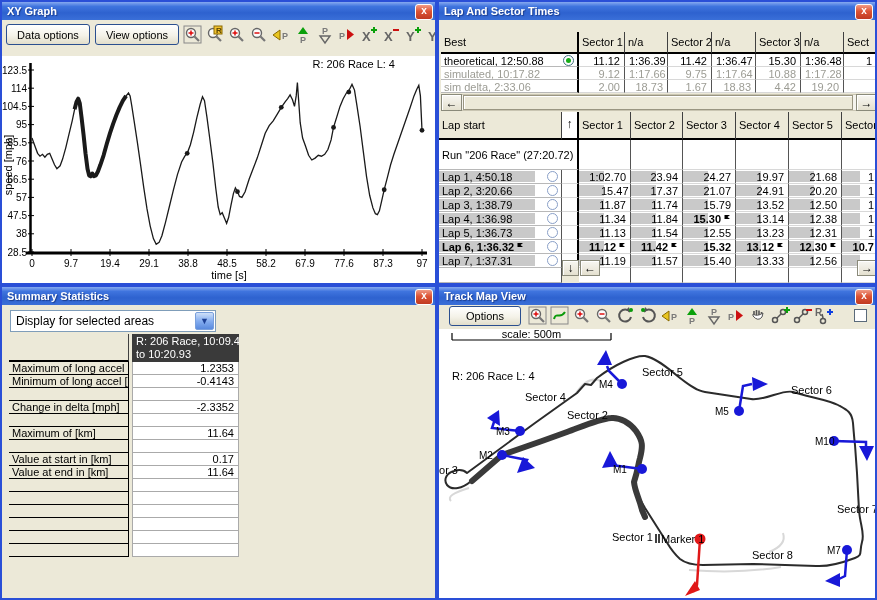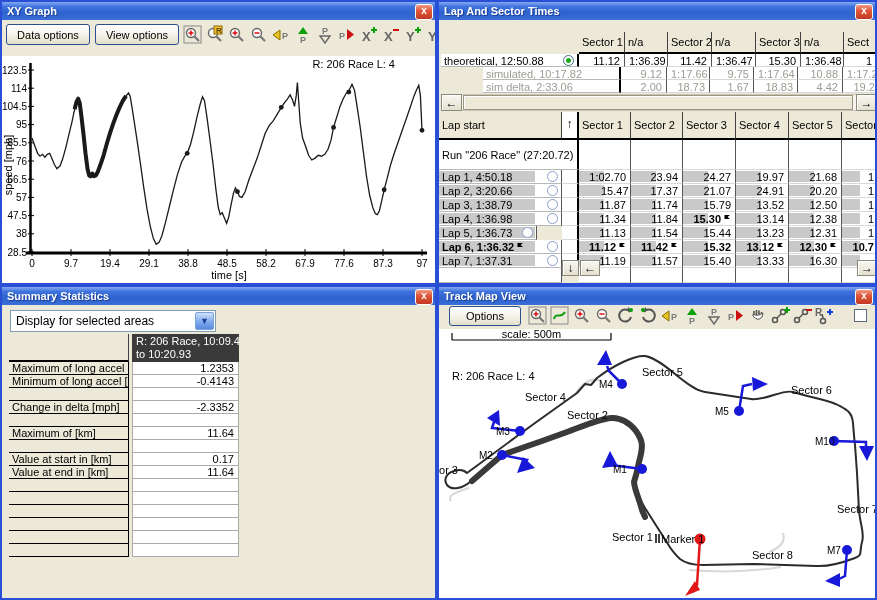--- a/index.html
+++ b/index.html
@@ -16,21 +16,21 @@
   .pbody{position:absolute;top:18px;left:0;right:0;bottom:0;overflow:hidden;}
   .white-bg{background:#fff;}
   .xpbtn{position:absolute;background:linear-gradient(180deg,#ffffff 0%,#f4f2e8 55%,#e2decb 100%);
          border:1px solid #2b4f8f;border-radius:3px;text-align:center;font-size:11px;
          display:flex;align-items:center;justify-content:center;cursor:pointer;box-sizing:border-box;}
   .tb-icon{display:inline-block;width:20px;height:20px;margin:1px;cursor:pointer;}
   .cell{position:absolute;box-sizing:border-box;font-size:11px;white-space:nowrap;overflow:hidden;line-height:12px;}
   .th{background:#ece9d8;border-right:1px solid #404040;border-bottom:2px solid #000;padding:2px 3px;}
   .td{background:#fff;border-right:1px solid #555;border-bottom:1px solid #d8d8d8;padding:1px 4px;text-align:right;}
   .tlabel{text-align:left;border-bottom:1px solid #b8b8b8;padding:1px 3px;}
-  .dim{color:#9c9c94;margin-left:42px;}
+  .dim{color:#9c9c94;}
   .bold{font-weight:bold;}
   .heavy-r{border-right:2px solid #000 !important;}
   .graybar{position:absolute;left:0;top:1px;bottom:1px;background:#c9c9c9;}
   .radio{position:absolute;border-radius:50%;background:#fff;box-sizing:border-box;}
   .scrollbtn{position:absolute;background:linear-gradient(180deg,#f8f7f2,#e4e0cf);border:1px solid #8a8a7a;
              box-shadow:inset 1px 1px 0 #fff;text-align:center;font-weight:bold;cursor:pointer;
              display:flex;align-items:center;justify-content:center;font-size:12px;box-sizing:border-box;}
   .sb-track{position:absolute;background:#f5f4ee;border:1px solid #c9c5b2;box-sizing:border-box;}
   .sb-thumb{position:absolute;background:#ece9d8;border:1px solid #9a9682;box-shadow:inset 1px 1px 0 #fff;box-sizing:border-box;}
   .combobox{position:absolute;background:#fff;border:1px solid #7f9db9;display:flex;align-items:center;
@@ -162,20 +162,21 @@
       </svg>
   </div>
 </div>
 
 <div class="panel" id="p-lap" style="left:437px;top:0;width:440px;height:285px;">
   <div class="titlebar">
     <span class="title">Lap And Sector Times</span>
     <div class="closebtn">x</div>
   </div>
   <div class="pbody" id="lap-body">
+      <div class="cell th heavy-r" style="left: 2px; top: 12px; width: 138px; height: 22px; display: flex; align-items: center;">Best</div>
       <div class="cell th" style="left: 140px; top: 12px; width: 46px; height: 22px; display: flex; align-items: center;">Sector 1</div>
       <div class="cell th" style="left: 186px; top: 12px; width: 43px; height: 22px; display: flex; align-items: center;">n/a</div>
       <div class="cell th" style="left: 229px; top: 12px; width: 44px; height: 22px; display: flex; align-items: center;">Sector 2</div>
       <div class="cell th" style="left: 273px; top: 12px; width: 44px; height: 22px; display: flex; align-items: center;">n/a</div>
       <div class="cell th" style="left: 317px; top: 12px; width: 45px; height: 22px; display: flex; align-items: center;">Sector 3</div>
       <div class="cell th" style="left: 362px; top: 12px; width: 43px; height: 22px; display: flex; align-items: center;">n/a</div>
       <div class="cell th" style="left: 405px; top: 12px; width: 33px; height: 22px; display: flex; align-items: center;">Sect</div>
       <div class="cell td tlabel heavy-r" style="left: 2px; top: 34px; width: 138px; height: 13px;">theoretical, 12:50.88<div class="radio" style="right: 3px; top: 1px; width: 11px; height: 11px; border: 1.5px solid rgb(65, 112, 127);">
           <div style="position: absolute; left: 1.5px; top: 1.5px; width: 5px; height: 5px; border-radius: 50%; background: rgb(23, 173, 23);"></div>
         </div></div>
@@ -250,25 +251,25 @@
       <div class="cell td tlabel" style="left: 0px; top: 192px; width: 123px; height: 14px;"><div class="graybar" style="width: 96px;"></div><span style="position: relative;">Lap 4, 1:36.98</span><div class="radio" style="right: 3px; top: 1px; width: 11px; height: 11px; border: 1.5px solid rgb(138, 160, 200);"></div></div>
       <div class="cell td heavy-r" style="left: 123px; top: 192px; width: 17px; height: 14px;"></div>
       <div class="cell td" style="left: 140px; top: 192px; width: 52px; height: 14px;"><div class="graybar" style="width: 25px;"></div><span style="position: relative;">11.34</span></div>
       <div class="cell td" style="left: 192px; top: 192px; width: 52px; height: 14px;"><div class="graybar" style="width: 25px;"></div><span style="position: relative;">11.84</span></div>
       <div class="cell td bold" style="left: 244px; top: 192px; width: 53px; height: 14px;"><div class="graybar" style="width: 25px;"></div><span style="position: relative;">15.30<svg width="8" height="10" style="margin-left:2px;vertical-align:-1px">
             <path d="M1.5,10 V1 H7 L4.5,3 7,5 H1.5" fill="#000"></path>
           </svg></span></div>
       <div class="cell td" style="left: 297px; top: 192px; width: 53px; height: 14px;"><div class="graybar" style="width: 25px;"></div><span style="position: relative;">13.14</span></div>
       <div class="cell td" style="left: 350px; top: 192px; width: 53px; height: 14px;"><div class="graybar" style="width: 25px;"></div><span style="position: relative;">12.38</span></div>
       <div class="cell td" style="left: 403px; top: 192px; width: 37px; height: 14px;"><div class="graybar" style="width: 18px;"></div><span style="position: relative;">1</span></div>
-      <div class="cell td tlabel" style="left: 0px; top: 206px; width: 98px; height: 14px;"><div class="graybar" style="width: 96px;"></div><span style="position: relative;">Lap 5, 1:36.73</span><div class="radio" style="right: 3px; top: 1px; width: 11px; height: 11px; border: 1.5px solid rgb(138, 160, 200);"></div></div>
+      <div class="cell td tlabel" style="left: 0px; top: 206px; width: 123px; height: 14px;"><div class="graybar" style="width: 96px;"></div><span style="position: relative;">Lap 5, 1:36.73</span><div class="radio" style="right: 3px; top: 1px; width: 11px; height: 11px; border: 1.5px solid rgb(138, 160, 200);"></div></div>
       <div class="cell td heavy-r" style="left: 123px; top: 206px; width: 17px; height: 14px;"></div>
       <div class="cell td" style="left: 140px; top: 206px; width: 52px; height: 14px;"><div class="graybar" style="width: 25px;"></div><span style="position: relative;">11.13</span></div>
       <div class="cell td" style="left: 192px; top: 206px; width: 52px; height: 14px;"><div class="graybar" style="width: 25px;"></div><span style="position: relative;">11.54</span></div>
-      <div class="cell td" style="left: 244px; top: 206px; width: 53px; height: 14px;"><div class="graybar" style="width: 25px;"></div><span style="position: relative;">15.44</span></div>
+      <div class="cell td" style="left: 244px; top: 206px; width: 53px; height: 14px;"><div class="graybar" style="width: 25px;"></div><span style="position: relative;">12.55</span></div>
       <div class="cell td" style="left: 297px; top: 206px; width: 53px; height: 14px;"><div class="graybar" style="width: 25px;"></div><span style="position: relative;">13.23</span></div>
       <div class="cell td" style="left: 350px; top: 206px; width: 53px; height: 14px;"><div class="graybar" style="width: 25px;"></div><span style="position: relative;">12.31</span></div>
       <div class="cell td" style="left: 403px; top: 206px; width: 37px; height: 14px;"><div class="graybar" style="width: 18px;"></div><span style="position: relative;">1</span></div>
       <div class="cell td tlabel bold" style="left: 0px; top: 220px; width: 123px; height: 14px;"><div class="graybar" style="width: 96px;"></div><span style="position: relative;">Lap 6, 1:36.32<svg width="8" height="10" style="margin-left:2px;vertical-align:-1px">
             <path d="M1.5,10 V1 H7 L4.5,3 7,5 H1.5" fill="#000"></path>
           </svg></span><div class="radio" style="right: 3px; top: 1px; width: 11px; height: 11px; border: 1.5px solid rgb(138, 160, 200);"></div></div>
       <div class="cell td heavy-r" style="left: 123px; top: 220px; width: 17px; height: 14px;"></div>
       <div class="cell td bold" style="left: 140px; top: 220px; width: 52px; height: 14px;"><div class="graybar" style="width: 25px;"></div><span style="position: relative;">11.12<svg width="8" height="10" style="margin-left:2px;vertical-align:-1px">
             <path d="M1.5,10 V1 H7 L4.5,3 7,5 H1.5" fill="#000"></path>
           </svg></span></div>
@@ -282,21 +283,21 @@
       <div class="cell td bold" style="left: 350px; top: 220px; width: 53px; height: 14px;"><div class="graybar" style="width: 25px;"></div><span style="position: relative;">12.30<svg width="8" height="10" style="margin-left:2px;vertical-align:-1px">
             <path d="M1.5,10 V1 H7 L4.5,3 7,5 H1.5" fill="#000"></path>
           </svg></span></div>
       <div class="cell td bold" style="left: 403px; top: 220px; width: 37px; height: 14px;"><div class="graybar" style="width: 18px;"></div><span style="position: relative;">10.7</span></div>
       <div class="cell td tlabel" style="left: 0px; top: 234px; width: 123px; height: 14px;"><div class="graybar" style="width: 96px;"></div><span style="position: relative;">Lap 7, 1:37.31</span><div class="radio" style="right: 3px; top: 1px; width: 11px; height: 11px; border: 1.5px solid rgb(138, 160, 200);"></div></div>
       <div class="cell td heavy-r" style="left: 123px; top: 234px; width: 17px; height: 14px;"></div>
       <div class="cell td" style="left: 140px; top: 234px; width: 52px; height: 14px;"><div class="graybar" style="width: 25px;"></div><span style="position: relative;">11.19</span></div>
       <div class="cell td" style="left: 192px; top: 234px; width: 52px; height: 14px;"><div class="graybar" style="width: 25px;"></div><span style="position: relative; text-align: center;">11.57</span></div>
       <div class="cell td" style="left: 244px; top: 234px; width: 53px; height: 14px;"><div class="graybar" style="width: 25px;"></div><span style="position: relative;">15.40</span></div>
       <div class="cell td" style="left: 297px; top: 234px; width: 53px; height: 14px;"><div class="graybar" style="width: 25px;"></div><span style="position: relative;">13.33</span></div>
-      <div class="cell td" style="left: 350px; top: 234px; width: 53px; height: 14px;"><div class="graybar" style="width: 25px;"></div><span style="position: relative;">16.30</span></div>
+      <div class="cell td" style="left: 350px; top: 234px; width: 53px; height: 14px;"><div class="graybar" style="width: 25px;"></div><span style="position: relative;">12.56</span></div>
       <div class="cell td" style="left: 403px; top: 234px; width: 37px; height: 14px;"><div class="graybar" style="width: 18px;"></div><span style="position: relative;"></span></div>
       <div class="cell td tlabel" style="left: 0px; top: 248px; width: 123px; height: 15px;"></div>
       <div class="cell td" style="left: 140px; top: 248px; width: 52px; height: 15px;"></div>
       <div class="cell td" style="left: 192px; top: 248px; width: 52px; height: 15px;"></div>
       <div class="cell td" style="left: 244px; top: 248px; width: 53px; height: 15px;"></div>
       <div class="cell td" style="left: 297px; top: 248px; width: 53px; height: 15px;"></div>
       <div class="cell td" style="left: 350px; top: 248px; width: 53px; height: 15px;"></div>
       <div class="cell td" style="left: 403px; top: 248px; width: 37px; height: 15px;"></div>
       <div class="scrollbtn" style="left: 123px; top: 240px; width: 17px; height: 16px;">↓</div>
       <div class="scrollbtn" style="left: 141px; top: 240px; width: 20px; height: 16px;">←</div>

